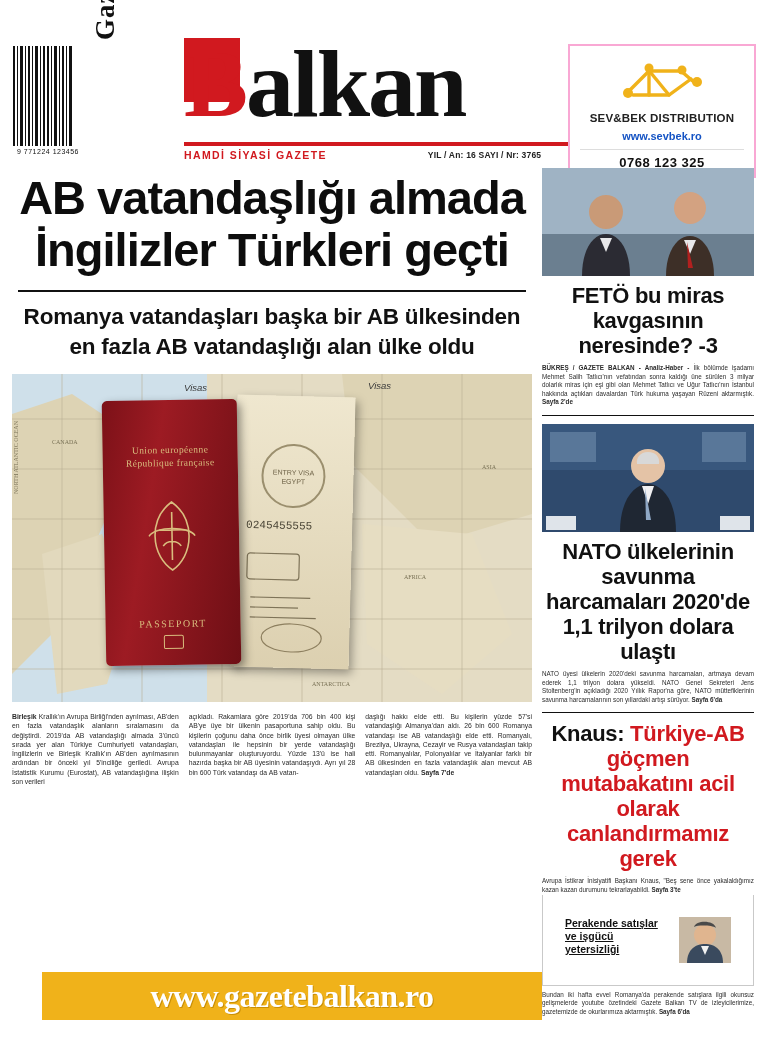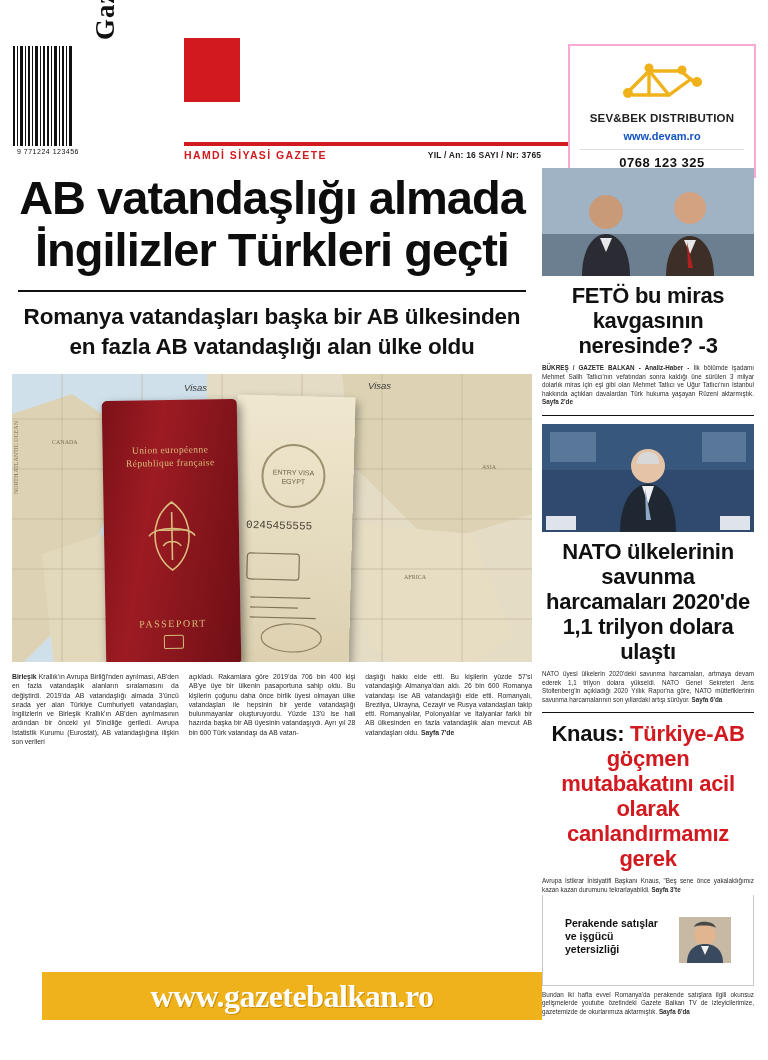--- a/index.html
+++ b/index.html
@@ -78,21 +78,21 @@
     text-align:center; letter-spacing:-1px; margin-top:4px; color:#0d0d0d;
   }
   .sub-rule { height:2px; background:#111; margin:14px 6px 10px 6px; }
   .deck {
     font-size:22.5px; line-height:30px; font-weight:bold;
     text-align:center; color:#111; letter-spacing:-.2px;
   }
 
   
   .photo {
-    margin-top:12px; width:100%; height:288px; position:relative; overflow:hidden;
+    margin-top:12px; width:100%; height:328px; position:relative; overflow:hidden;
     background:#dfd6bd;
   }
   .map-bg { position:absolute; inset:0; }
   .passport-red {
     position:absolute; left:92px; top:26px; width:135px; height:265px;
     background:linear-gradient(100deg,#7c1118 0%,#9d1b23 35%,#6e0f15 100%);
     border-radius:5px; box-shadow:3px 4px 10px rgba(0,0,0,.45);
     transform:rotate(-1deg);
   }
   .pp-text {
@@ -150,21 +150,21 @@
   }
   .rc-title .accent { color:#d1191f; }
   .rc-body { font-size:6.3px; line-height:8.6px; text-align:justify; color:#2b2b2b; }
   .rc-body b { font-weight:bold; }
   .rc-rule { height:1px; background:#111; margin:8px 0; }
 
   .ribbon {
     background:#d1191f; color:#fff; font-size:8.5px; font-weight:bold;
     letter-spacing:.6px; padding:3px 6px; margin-top:9px;
   }
-  .col-block { border:1px solid #c9c9c9; border-top:none; padding:22px; display:flex; gap:18px; }
+  .col-block { border:1px solid #c9c9c9; border-top:none; padding:22px; display:flex; gap:18px;text-decoration:underline; }
   .col-title { font-weight:bold; font-size:10.5px; line-height:13px; color:#111; }
   .col-portrait { width:52px; height:46px; flex:0 0 52px; background:#9c8a78; overflow:hidden; }
 </style>
 </head>
 <body>
 
 <div class="page">
 
   <div class="masthead">
     <div class="barcode-wrap">
@@ -188,20 +188,23 @@
             <rect x="57" y="0" width="3" height="100"></rect>
         </g>
       </svg>
       <div class="bc-label">9 771224 123456</div>
     </div>
 
     <div class="title-block">
       <div class="gazete-box">Gazete</div>
       <div class="brand-row">
         <div class="brand-red-block"></div>
+        <div class="brand">
+          <span class="b-red">B</span><span class="b-blk">alkan</span>
+        </div>
         <div class="romanya">Romanya</div>
       </div>
       <div class="rule-thick"></div>
       <div class="subline">
         <div class="slogan">HAMDİ SİYASİ GAZETE</div>
         <div class="issue">YIL / An: 16 SAYI / Nr: 3765</div>
         <div class="date">17 MART 2021 ÇARŞAMBA</div>
       </div>
     </div>
   </div>
@@ -217,21 +220,21 @@
         </g>
         <g fill="#f0b21a">
           <circle cx="9" cy="36" r="5"></circle>
             <circle cx="78" cy="25" r="5"></circle>
           <circle cx="63" cy="13" r="4.5"></circle>
             <circle cx="30" cy="11" r="4.5"></circle>
         </g>
       </svg>
     </div>
     <div class="ad-name">SEV&amp;BEK DISTRIBUTION</div>
-    <div class="ad-url">www.devam.ro</div>
+    <div class="ad-url">www.sevbek.ro</div>
     <div class="ad-phone">0768 123 325</div>
   </div>
 
   <div class="cols">
 
     <div class="left-col">
       <div class="headline">AB vatandaşlığı almada İngilizler Türkleri geçti</div>
       <div class="sub-rule"></div>
       <div class="deck">Romanya vatandaşları başka bir AB ülkesinden en fazla AB vatandaşlığı alan ülke oldu</div>
 

